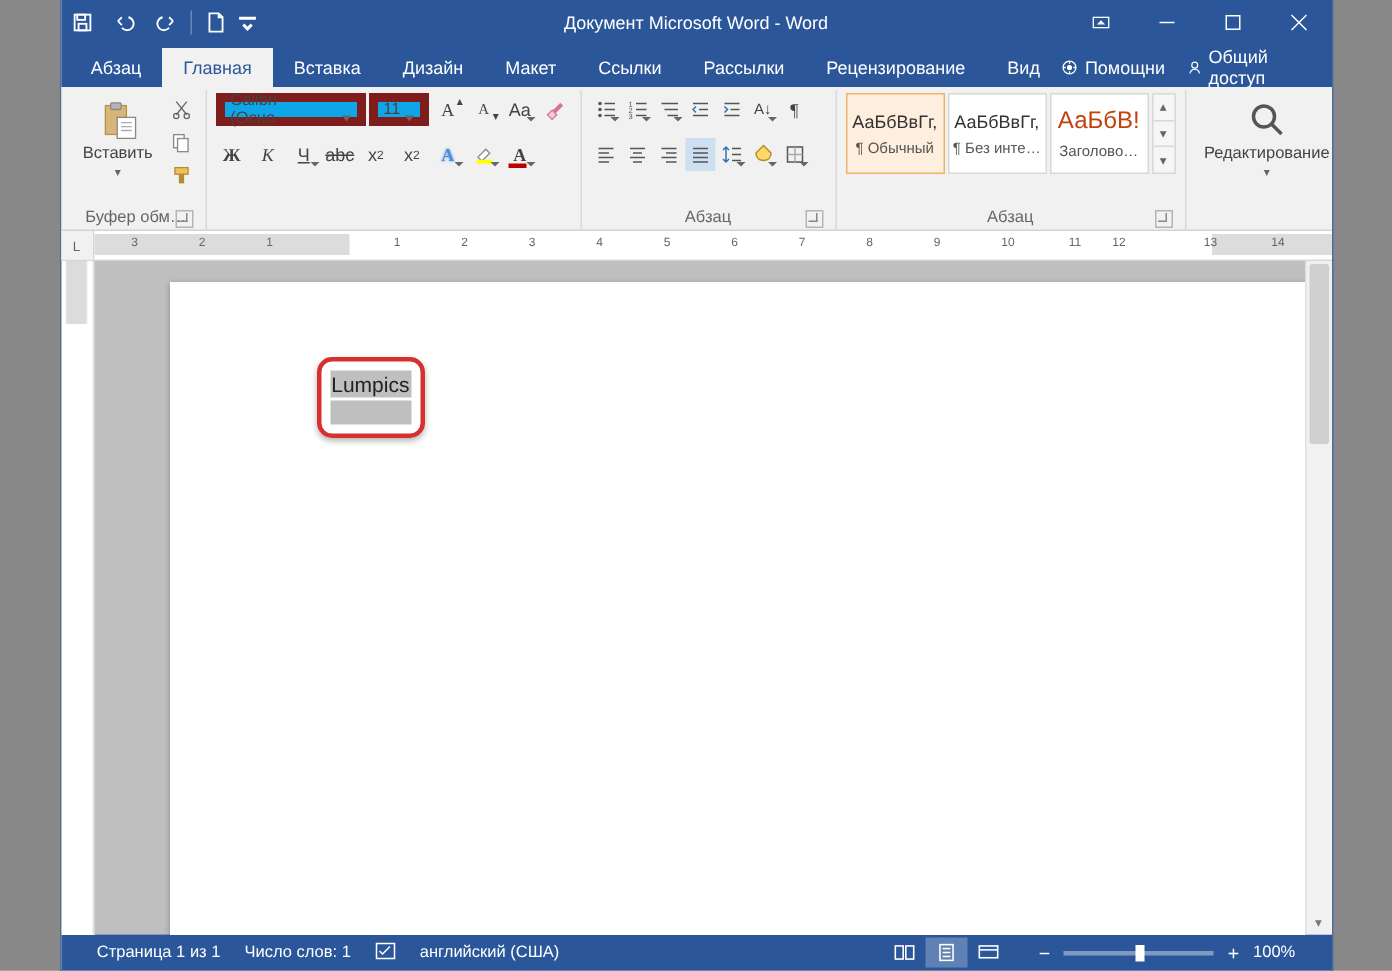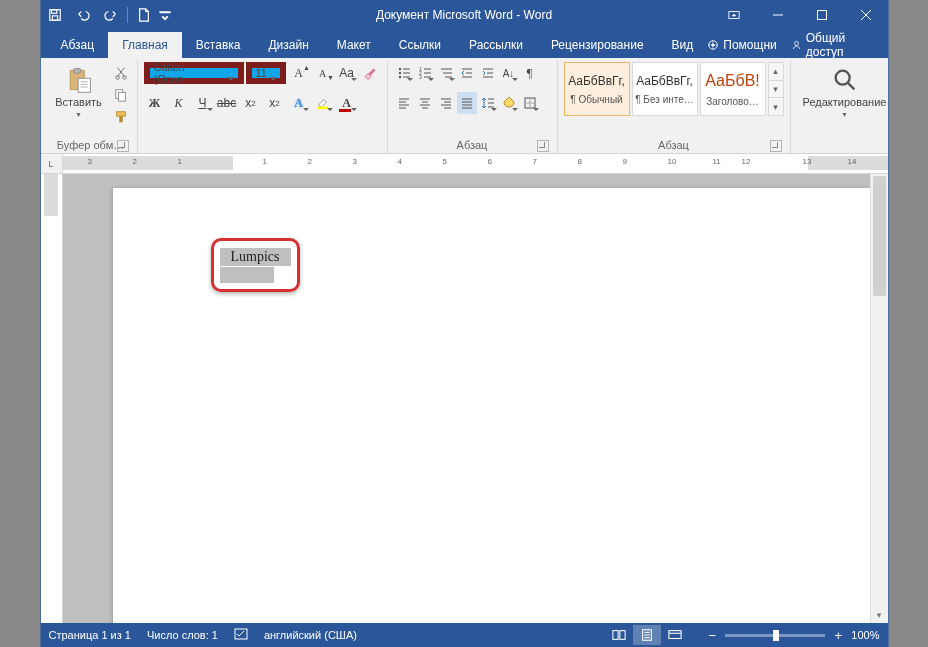--- a/index.html
+++ b/index.html
@@ -74,29 +74,29 @@
 .ruler-track .shade-r{position:absolute;right:0;width:80px;top:2px;height:14px;background:#dcdcdc}
 .ruler-track .tick{position:absolute;top:3px;font-size:8px;color:#666}
 
 
 .doc-area{flex:1;display:flex;background:#bfbfbf;overflow:hidden}
 .ruler-v{width:22px;background:#fff;border-right:1px solid #d4d4d4;position:relative}
 .ruler-v .shade-t{position:absolute;top:0;left:3px;width:14px;height:42px;background:#dcdcdc}
 .page-wrap{flex:1;overflow:auto;padding:14px 0 0 50px}
 .page{width:780px;height:1000px;background:#fff;box-shadow:0 1px 4px rgba(0,0,0,.3);position:relative}
 .highlight{position:absolute;left:98px;top:50px;border:3px solid #d63030;border-radius:10px;padding:6px;box-shadow:0 2px 4px rgba(0,0,0,.3)}
-.sel-text{display:inline-block;background:#bfbfbf;color:#222;font-family:Liberation Serif, serif;font-size:14px;padding:1px 11px}
+.sel-text{display:inline-block;background:#bfbfbf;color:#222;font-family:Liberation Sans, sans-serif;font-size:14px;padding:1px 1px}
 .sel-blank{display:block;background:#bfbfbf;width:54px;height:16px;margin-top:1px}
 .vscroll{width:18px;background:#f1f1f1;border-left:1px solid #e0e0e0;position:relative}
 .vscroll .thumb{position:absolute;top:2px;left:2px;right:2px;height:120px;background:#cfcfcf;border-radius:2px}
 .vscroll .arr{position:absolute;left:0;right:0;height:16px;display:flex;align-items:center;justify-content:center;font-size:9px;color:#777}
 .vscroll .arr.top{top:0}.vscroll .arr.bot{bottom:0}
 
 
-.status{height:24px;background:#2b579a;color:#fff;display:flex;align-items:center;font-size:11px;padding:0 8px;gap:16px}
+.status{height:24px;background:#2b579a;color:#fff;display:flex;align-items:center;font-size:11px;padding:0 24px;gap:16px}
 .status .sep{flex:1}
 .status .view-btns{display:flex;gap:0}
 .status .vb{width:28px;height:20px;display:flex;align-items:center;justify-content:center}
 .status .vb svg{width:14px;height:14px;fill:none;stroke:#fff;stroke-width:1.2}
 .status .vb.active{background:rgba(255,255,255,.25)}
 .zoom{display:flex;align-items:center;gap:6px}
 .zoom .track{width:100px;height:3px;background:rgba(255,255,255,.4);position:relative}
 .zoom .track .hndl{position:absolute;left:48px;top:-4px;width:6px;height:11px;background:#fff}
 .zoom .pm{width:14px;height:14px;display:flex;align-items:center;justify-content:center;font-size:13px}
 </style>

